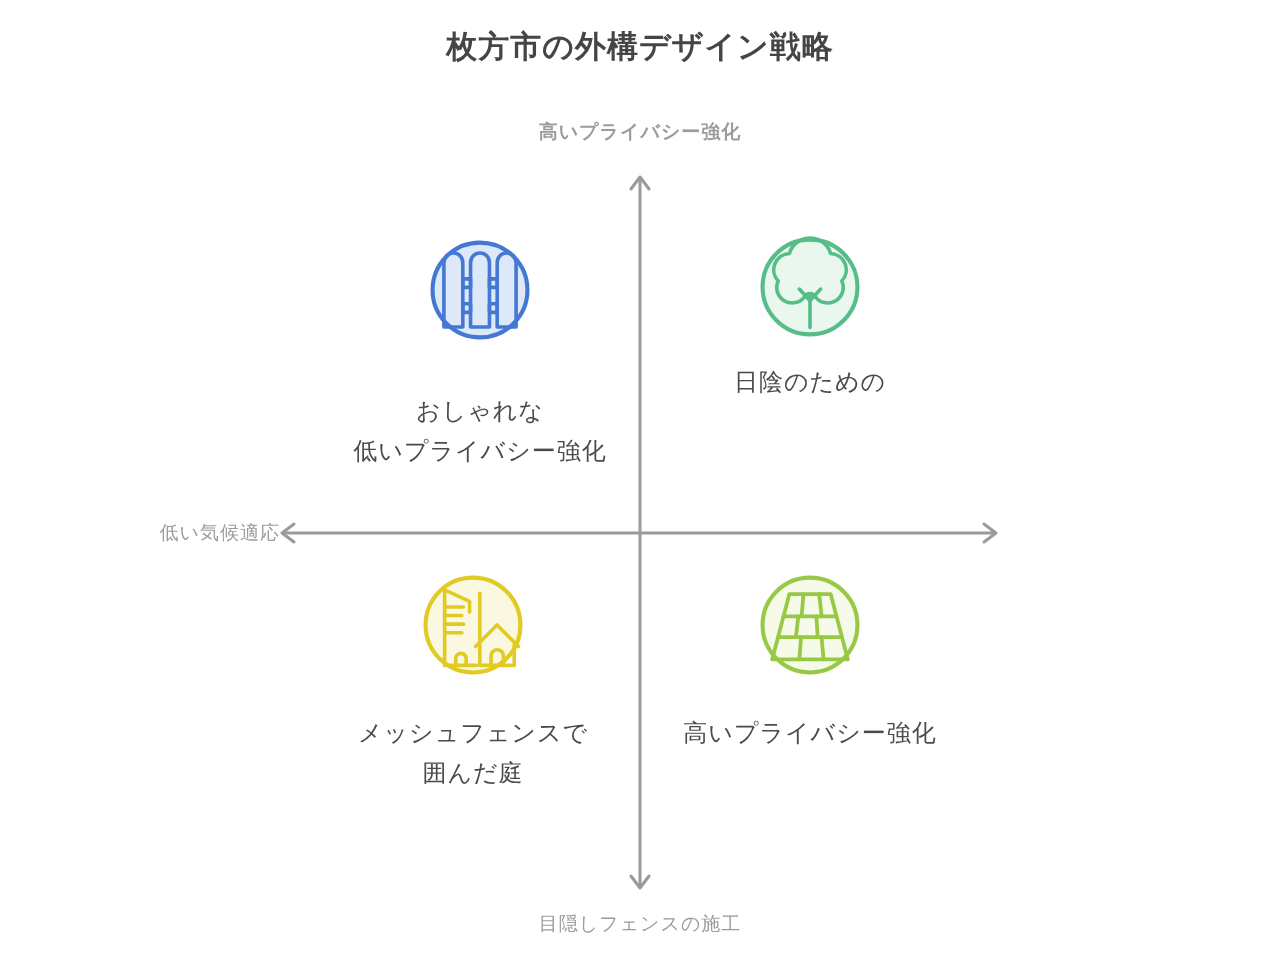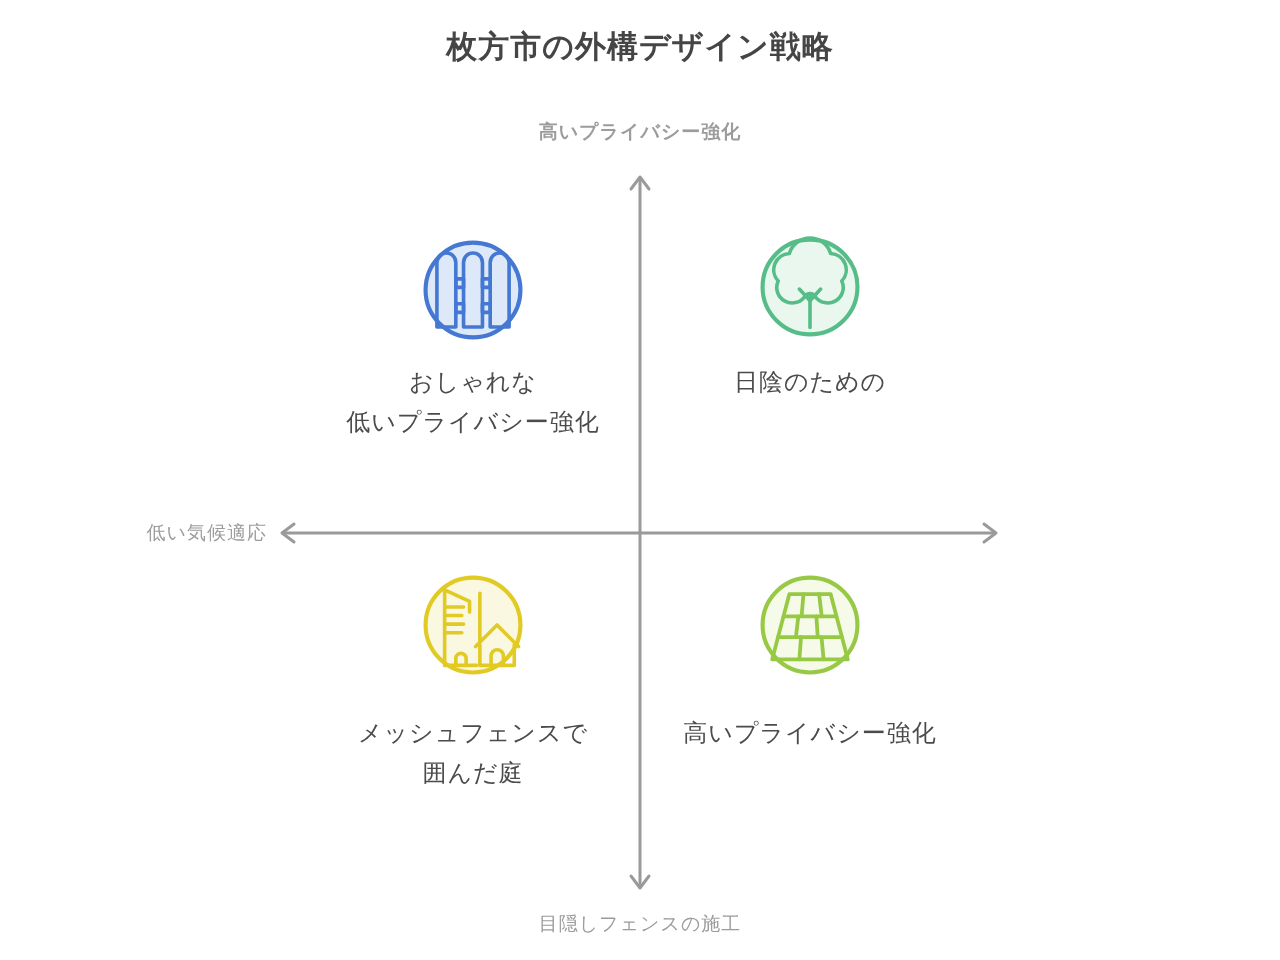--- a/index.html
+++ b/index.html
@@ -28,34 +28,34 @@
   }
   .axis-label {
     position: absolute;
     font-size: 19px;
     line-height: 28px;
     color: var(--axis-text-color, #9c9c9c);
     letter-spacing: 1px;
   }
   .axis-label.top    { left: 0; top: 118px; width: 1280px; text-align: center; font-weight: bold; }
   .axis-label.bottom { left: 0; top: 910px; width: 1280px; text-align: center; }
-  .axis-label.left   { left: 0; top: 519px; width: 267px; text-align: right; }
+  .axis-label.left   { left: 13px; top: 519px; width: 267px; text-align: right; }
   .axis-label.right  { left: 1015px; top: 519px; width: 265px; text-align: left; }
   #axes-svg {
     position: absolute;
     left: 0; top: 0;
   }
   .quadrant {
     position: absolute;
     width: 500px;
     display: flex;
     flex-direction: column;
     align-items: center;
   }
-  .quadrant.tl { left: 223px; top: 235px; }
+  .quadrant.tl { left: 230px; top: 235px; gap: 29px; }
   .quadrant.tr { left: 560px; top: 232px; }
   .quadrant.bl { left: 223px; top: 570px; }
   .quadrant.br { left: 560px; top: 570px; }
   .q-icon { width: 110px; height: 110px; }
   .quadrant.tl .q-text { margin-top: 17px; }
   .quadrant.tr .q-text { margin-top: 20px; }
   .quadrant.bl .q-text, .quadrant.br .q-text { margin-top: 33px; }
   .q-text {
     text-align: center;
     font-size: 24px;

